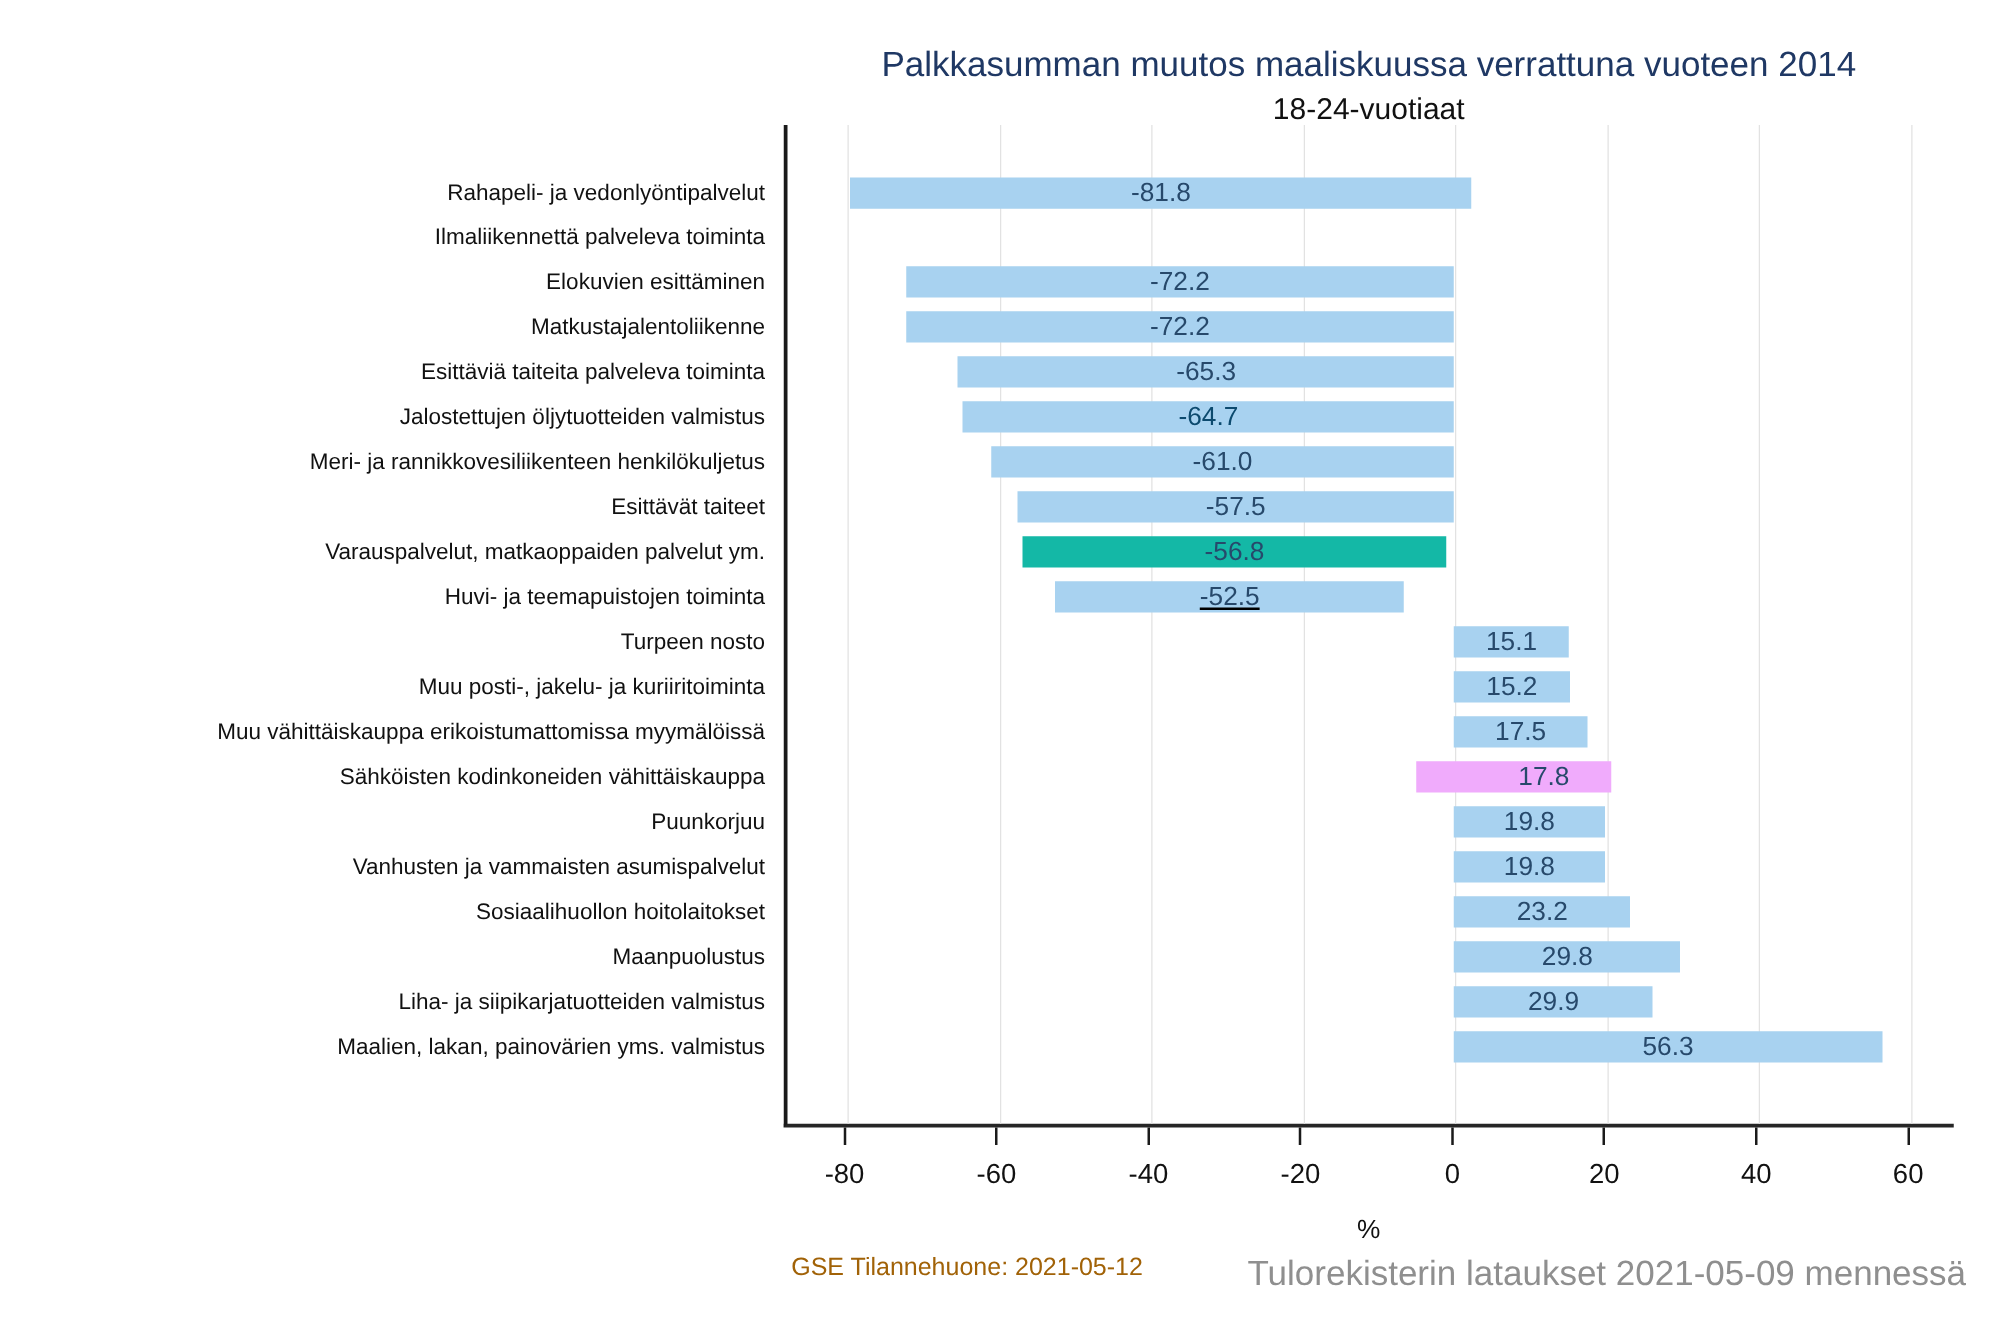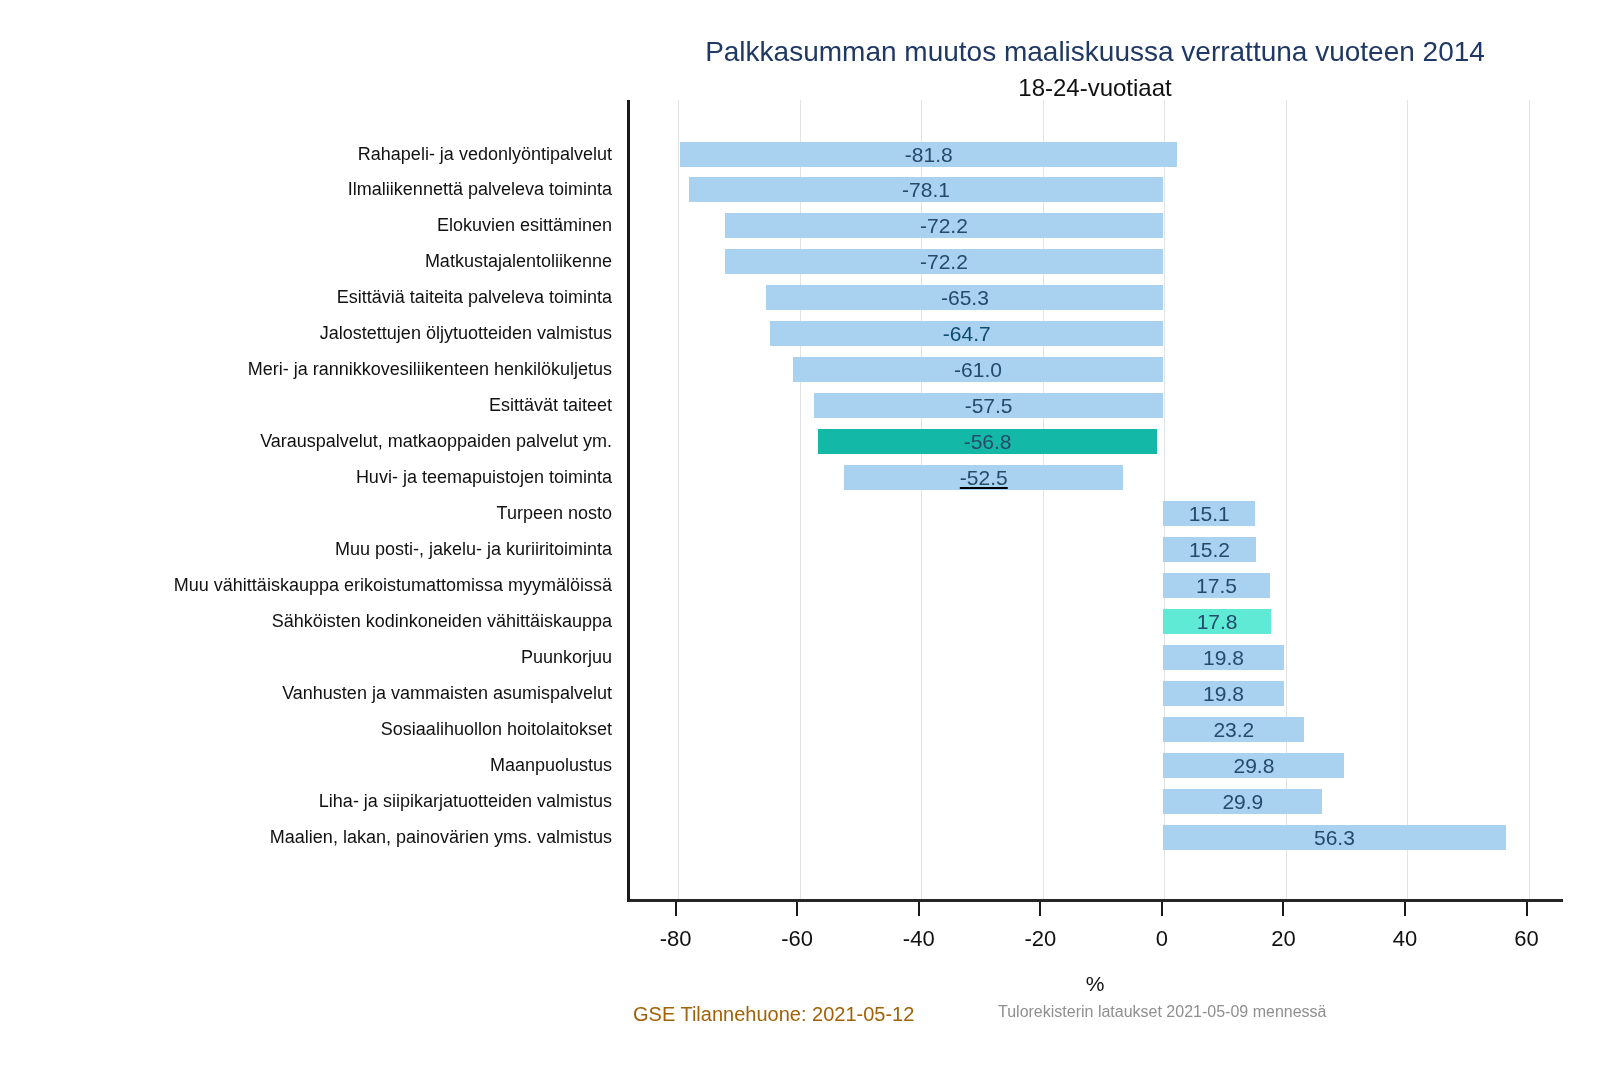--- a/index.html
+++ b/index.html
@@ -101,21 +101,21 @@
     left: 633px;
     top: 1003px;
     font-size: 20px;
     color: #8f8f8f;
     white-space: nowrap;
   }
   .footer-right {
     position: absolute;
     left: 998px;
     top: 1003px;
-    font-size: 16px;
+    font-size: 28px;
     color: #8f8f8f;
     white-space: nowrap;
   }
 </style>
 </head>
 <body>
 
 <div class="figure">
   <div class="chart-title" style="color: rgb(31, 56, 100);">Palkkasumman muutos maaliskuussa verrattuna vuoteen 2014</div>
   <div class="chart-subtitle">18-24-vuotiaat</div>
@@ -125,23 +125,20 @@
       <div class="gridline" style="left: 169.682px; background: rgb(226, 226, 226);"></div>
       <div class="gridline" style="left: 291.24px; background: rgb(226, 226, 226);"></div>
       <div class="gridline" style="left: 412.799px; background: rgb(226, 226, 226);"></div>
       <div class="gridline" style="left: 534.357px; background: rgb(226, 226, 226);"></div>
       <div class="gridline" style="left: 655.916px; background: rgb(226, 226, 226);"></div>
       <div class="gridline" style="left: 777.474px; background: rgb(226, 226, 226);"></div>
       <div class="gridline" style="left: 899.032px; background: rgb(226, 226, 226);"></div>
       <div class="bar" style="left: 36.1831px; width: 497.174px; top: 41.5px; background: rgb(168, 210, 240); margin-left: 14px;">
         <span class="bar-value" style="color: rgb(39, 73, 107);">-81.8</span>
       </div>
-      <div class="bar" style="left: 58.6714px; width: 474.686px; top: 77.45px; background: rgb(168, 210, 240);">
-        <span class="bar-value" style="color: rgb(39, 73, 107);">-78.1</span>
-      </div>
       <div class="bar" style="left: 94.5312px; width: 438.826px; top: 113.4px; background: rgb(168, 210, 240);">
         <span class="bar-value" style="color: rgb(39, 73, 107);">-72.2</span>
       </div>
       <div class="bar" style="left: 94.5312px; width: 438.826px; top: 149.35px; background: rgb(168, 210, 240);">
         <span class="bar-value" style="color: rgb(39, 73, 107);">-72.2</span>
       </div>
       <div class="bar" style="left: 136.469px; width: 396.888px; top: 185.3px; background: rgb(168, 210, 240);">
         <span class="bar-value" style="color: rgb(39, 73, 107);">-65.3</span>
       </div>
       <div class="bar" style="left: 140.116px; width: 393.242px; top: 221.25px; background: rgb(168, 210, 240);">
@@ -161,21 +158,21 @@
       </div>
       <div class="bar" style="left: 533.357px; width: 91.7766px; top: 401px; background: rgb(168, 210, 240);">
         <span class="bar-value" style="color: rgb(39, 73, 107);">15.1</span>
       </div>
       <div class="bar" style="left: 533.357px; width: 92.3844px; top: 436.95px; background: rgb(168, 210, 240);">
         <span class="bar-value" style="color: rgb(39, 73, 107);">15.2</span>
       </div>
       <div class="bar" style="left: 533.357px; width: 106.364px; top: 472.9px; background: rgb(168, 210, 240);">
         <span class="bar-value" style="color: rgb(39, 73, 107);">17.5</span>
       </div>
-      <div class="bar" style="left: 533px; width: 108.187px; top: 508.85px; background: #5eead4;">
+      <div class="bar" style="left: 503px; width: 108.187px; top: 508.85px; background: #f0abfc; padding-left: 48px;">
         <span class="bar-value" style="color: rgb(39, 73, 107);">17.8</span>
       </div>
       <div class="bar" style="left: 533.357px; width: 120.343px; top: 544.8px; background: rgb(168, 210, 240);">
         <span class="bar-value" style="color: rgb(39, 73, 107);">19.8</span>
       </div>
       <div class="bar" style="left: 533.357px; width: 120.343px; top: 580.75px; background: rgb(168, 210, 240);">
         <span class="bar-value" style="color: rgb(39, 73, 107);">19.8</span>
       </div>
       <div class="bar" style="left: 533.357px; width: 141.008px; top: 616.7px; background: rgb(168, 210, 240);">
         <span class="bar-value" style="color: rgb(39, 73, 107);">23.2</span>

